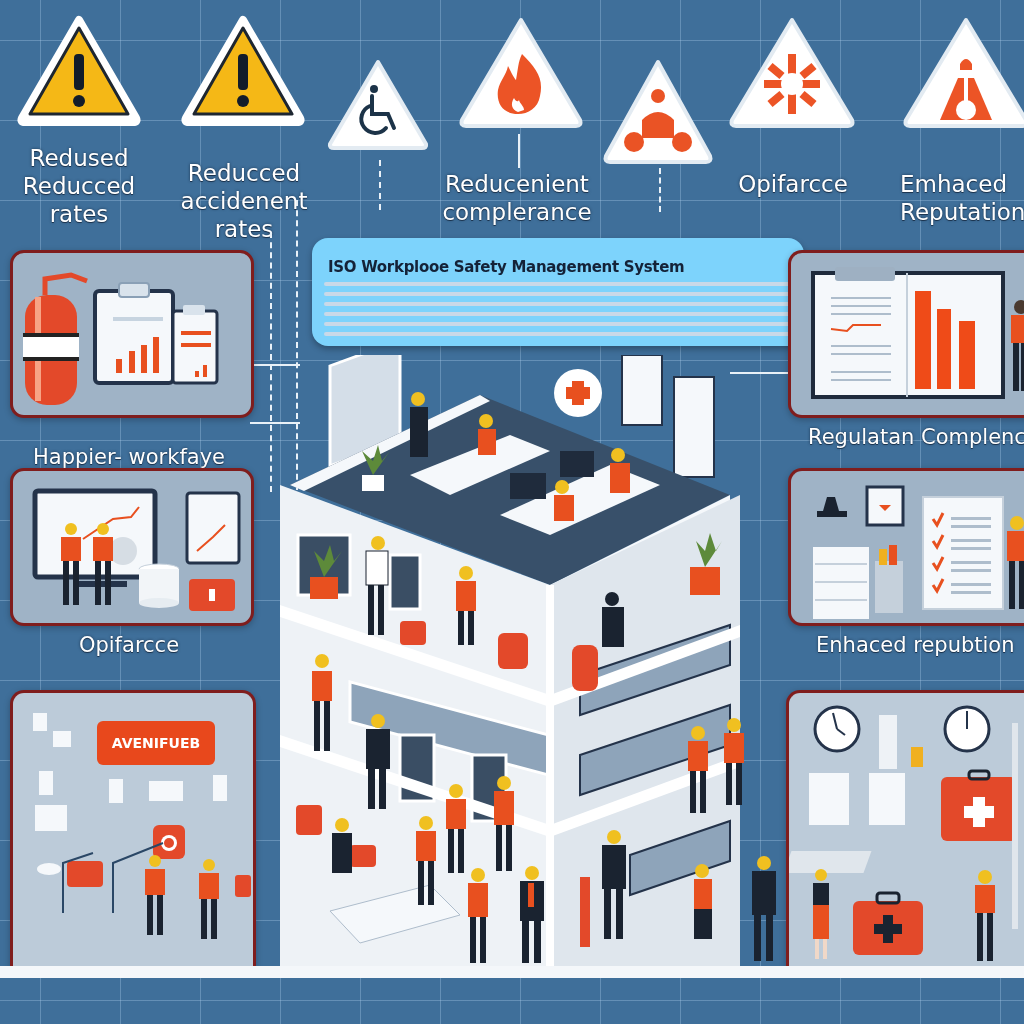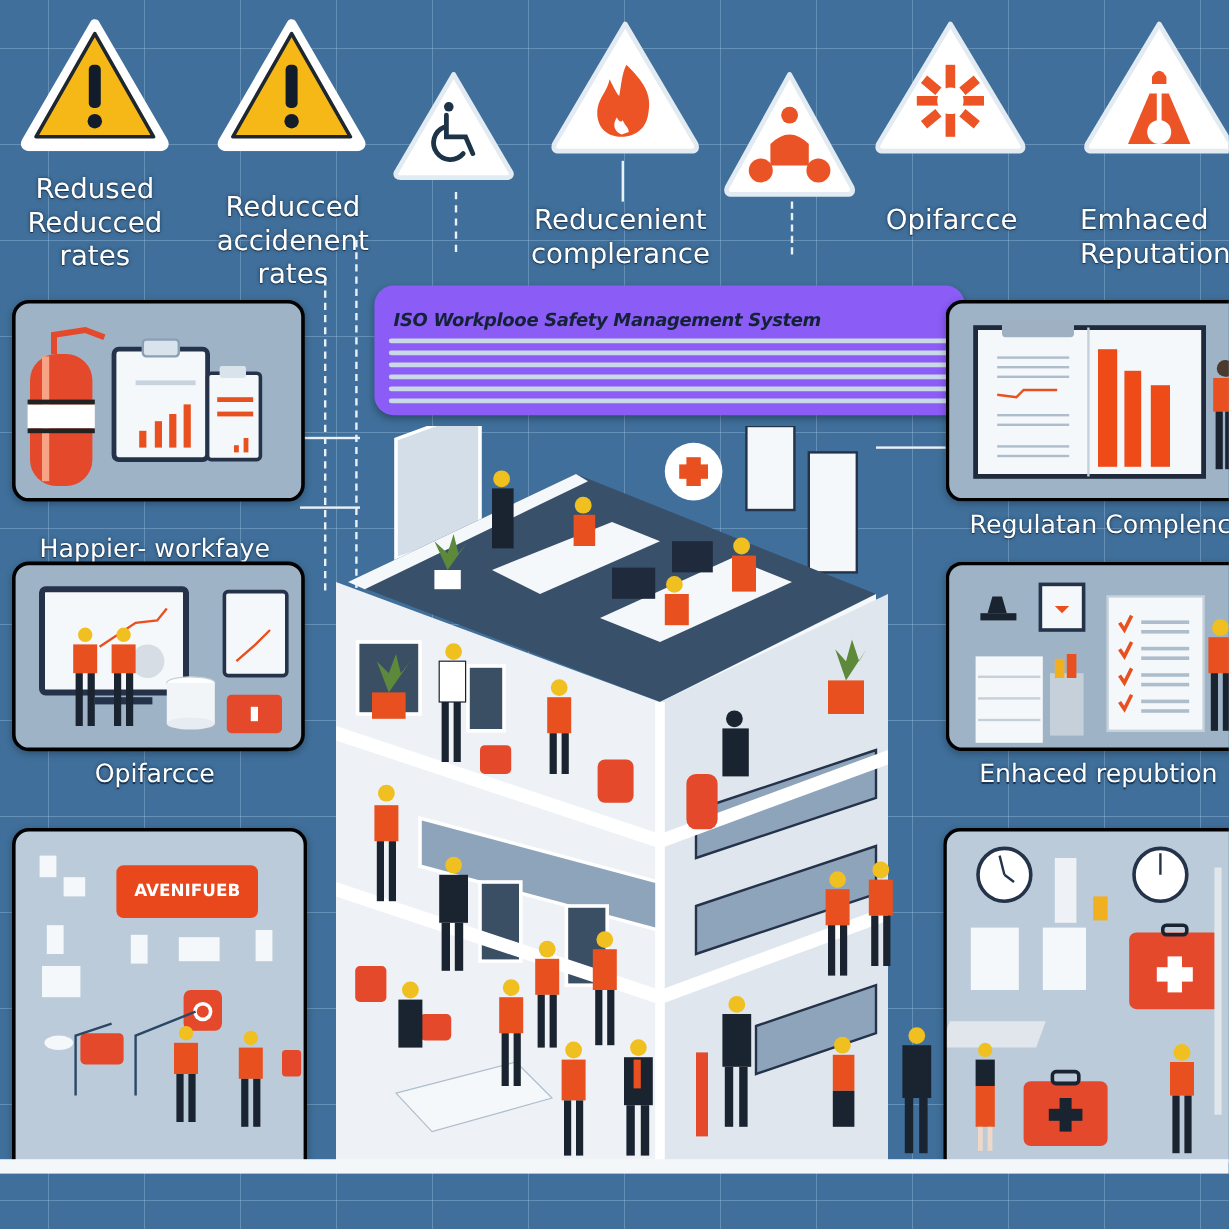--- a/index.html
+++ b/index.html
@@ -7,29 +7,29 @@
     background-color:#3f6f9a;
     background-image:
       linear-gradient(rgba(170,205,235,.35) 1px, transparent 1px),
       linear-gradient(90deg, rgba(170,205,235,.35) 1px, transparent 1px);
     background-size:80px 80px, 80px 80px;
     background-position:0 40px, 40px 0;
     font-family:"DejaVu Sans", sans-serif;}
   .lbl{position:absolute;color:#fff;text-align:center;font-size:23px;line-height:28px;
     text-shadow:0 1px 0 #1c3550,0 0 3px #1c3550;font-family:"DejaVu Sans",sans-serif;}
   .sign{position:absolute;}
-  .panel{position:absolute;background:#9fb3c6;border:3px solid #000000;border-radius:14px;
+  .panel{position:absolute;background:#9fb3c6;border:3px solid #7f1d1d;border-radius:14px;
     box-shadow:0 2px 6px rgba(0,0,0,.25);overflow:hidden;}
   .plabel{position:absolute;color:#fff;font-size:21px;line-height:26px;text-align:center;
     text-shadow:0 1px 0 #1c3550,0 0 3px #1c3550;white-space:nowrap;}
   .dash-v{position:absolute;width:0;border-left:2px dashed #e9f1f8;}
   .line-v{position:absolute;width:2px;background:#e9f1f8;}
   .line-h{position:absolute;height:2px;background:#e9f1f8;}
-  .iso-box{position:absolute;left:312px;top:238px;width:492px;height:108px;background:#8b5cf6;
-    border-radius:16px;box-shadow:0 3px 6px rgba(0,0,0,.3);font-style:italic;}
+  .iso-box{position:absolute;left:312px;top:238px;width:492px;height:108px;background:#7dd3fc;
+    border-radius:16px;box-shadow:0 3px 6px rgba(0,0,0,.3);}
   .iso-title{position:absolute;left:16px;top:20px;font-size:15px;font-weight:bold;color:#142238;
     font-family:"DejaVu Sans",sans-serif;letter-spacing:-.3px;white-space:nowrap;}
   .iso-line{position:absolute;left:12px;right:14px;height:4px;background:#c9d9e8;border-radius:2px;}
   .building{position:absolute;}
   .floor-strip{position:absolute;left:0;top:966px;width:1024px;height:12px;background:#f4f7fa;}
 </style>
 </head>
 <body>
 
 <div>

